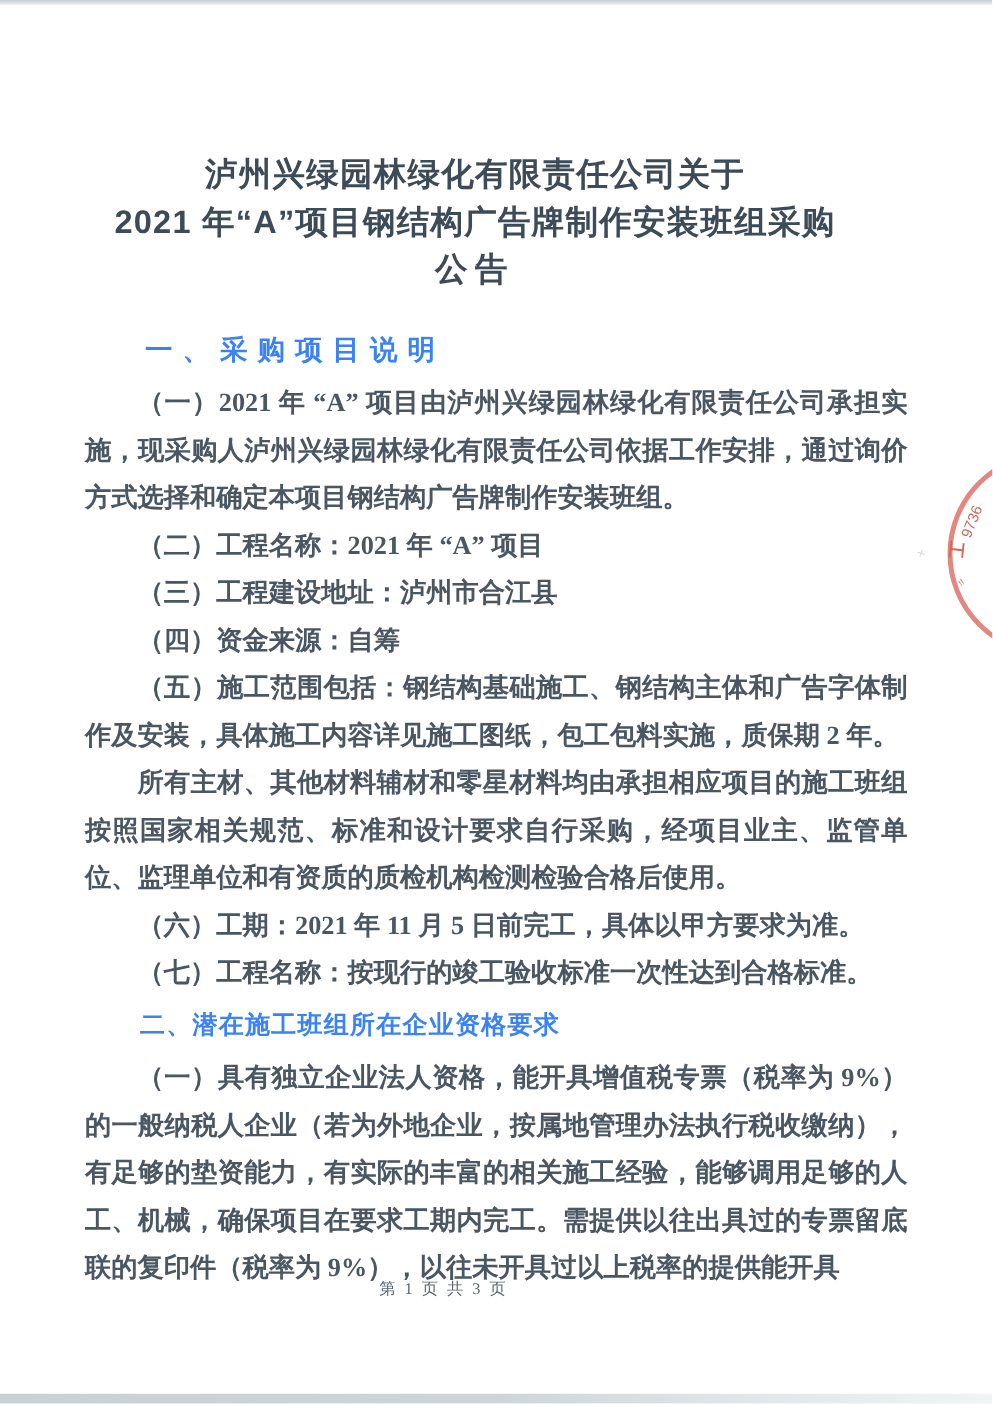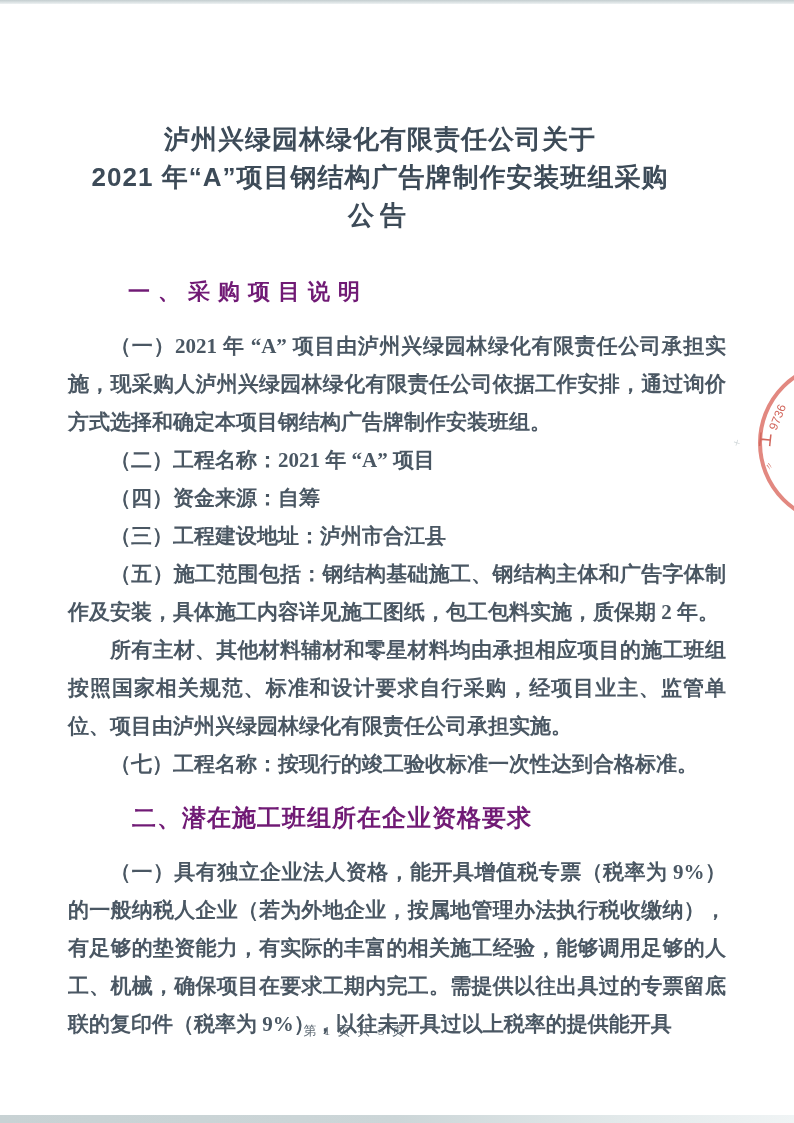--- a/index.html
+++ b/index.html
@@ -36,28 +36,28 @@
   .doc-body {
     position: absolute;
     top: 257px; left: 68px; width: 658px;
     font-size: 21px;
     line-height: 38px;
     color: #4a5763;
     text-align: justify;
   }
   .para { margin: 0; text-indent: 2em; font-weight: bold; }
   .sec-heading {
-    margin: 16px;
+    margin: 4px;
     text-indent: 2em;
     font-family: "Liberation Sans", sans-serif;
     font-weight: bold;
-    color: #701a75;
+    color: #3b82f6;
   }
   .sec-heading.wide   { letter-spacing: 8px; font-size: 22px; }
-  .sec-heading.normal { letter-spacing: 1px; font-size: 24px; }
+  .sec-heading.normal { letter-spacing: 1px; font-size: 20px; }
   .page-footer {
     position: absolute;
     top: 1022px; left: 0; width: 690px;
     padding-left: 20px;
     box-sizing: border-box;
     text-align: center;
     font-size: 13px;
     letter-spacing: 2px;
     color: #5a6670;
   }
@@ -118,24 +118,25 @@
   <h1 class="doc-title">
     <span class="tline">泸州兴绿园林绿化有限责任公司关于</span>
     <span class="tline">2021 年“A”项目钢结构广告牌制作安装班组采购</span>
     <span class="tline tline3">公告</span>
   </h1>
 
   <div class="doc-body">
     <p class="sec-heading wide">一、采购项目说明</p>
     <p class="para">（一）2021 年 “A” 项目由泸州兴绿园林绿化有限责任公司承担实施，现采购人泸州兴绿园林绿化有限责任公司依据工作安排，通过询价方式选择和确定本项目钢结构广告牌制作安装班组。</p>
     <p class="para">（二）工程名称：2021 年 “A” 项目</p>
+    <p class="para">（三）工程建设地址：泸州市合江县</p>
     <p class="para">（四）资金来源：自筹</p>
-    <p class="para">（三）工程建设地址：泸州市合江县</p>
     <p class="para">（五）施工范围包括：钢结构基础施工、钢结构主体和广告字体制作及安装，具体施工内容详见施工图纸，包工包料实施，质保期 2 年。</p>
-    <p class="para">所有主材、其他材料辅材和零星材料均由承担相应项目的施工班组按照国家相关规范、标准和设计要求自行采购，经项目业主、监管单位、项目由泸州兴绿园林绿化有限责任公司承担实施。</p>
+    <p class="para">所有主材、其他材料辅材和零星材料均由承担相应项目的施工班组按照国家相关规范、标准和设计要求自行采购，经项目业主、监管单位、监理单位和有资质的质检机构检测检验合格后使用。</p>
+    <p class="para">（六）工期：2021 年 11 月 5 日前完工，具体以甲方要求为准。</p>
     <p class="para">（七）工程名称：按现行的竣工验收标准一次性达到合格标准。</p>
     <p class="sec-heading normal">二、潜在施工班组所在企业资格要求</p>
     <p class="para">（一）具有独立企业法人资格，能开具增值税专票（税率为 9%）的一般纳税人企业（若为外地企业，按属地管理办法执行税收缴纳），有足够的垫资能力，有实际的丰富的相关施工经验，能够调用足够的人工、机械，确保项目在要求工期内完工。需提供以往出具过的专票留底联的复印件（税率为 9%），以往未开具过以上税率的提供能开具</p>
   </div>
 
   <div class="stamp">
     <div class="stamp-ring"></div>
     <span class="stamp-digits">9736</span>
     <span class="stamp-char">工</span>
     <span class="stamp-tick">〃</span>

